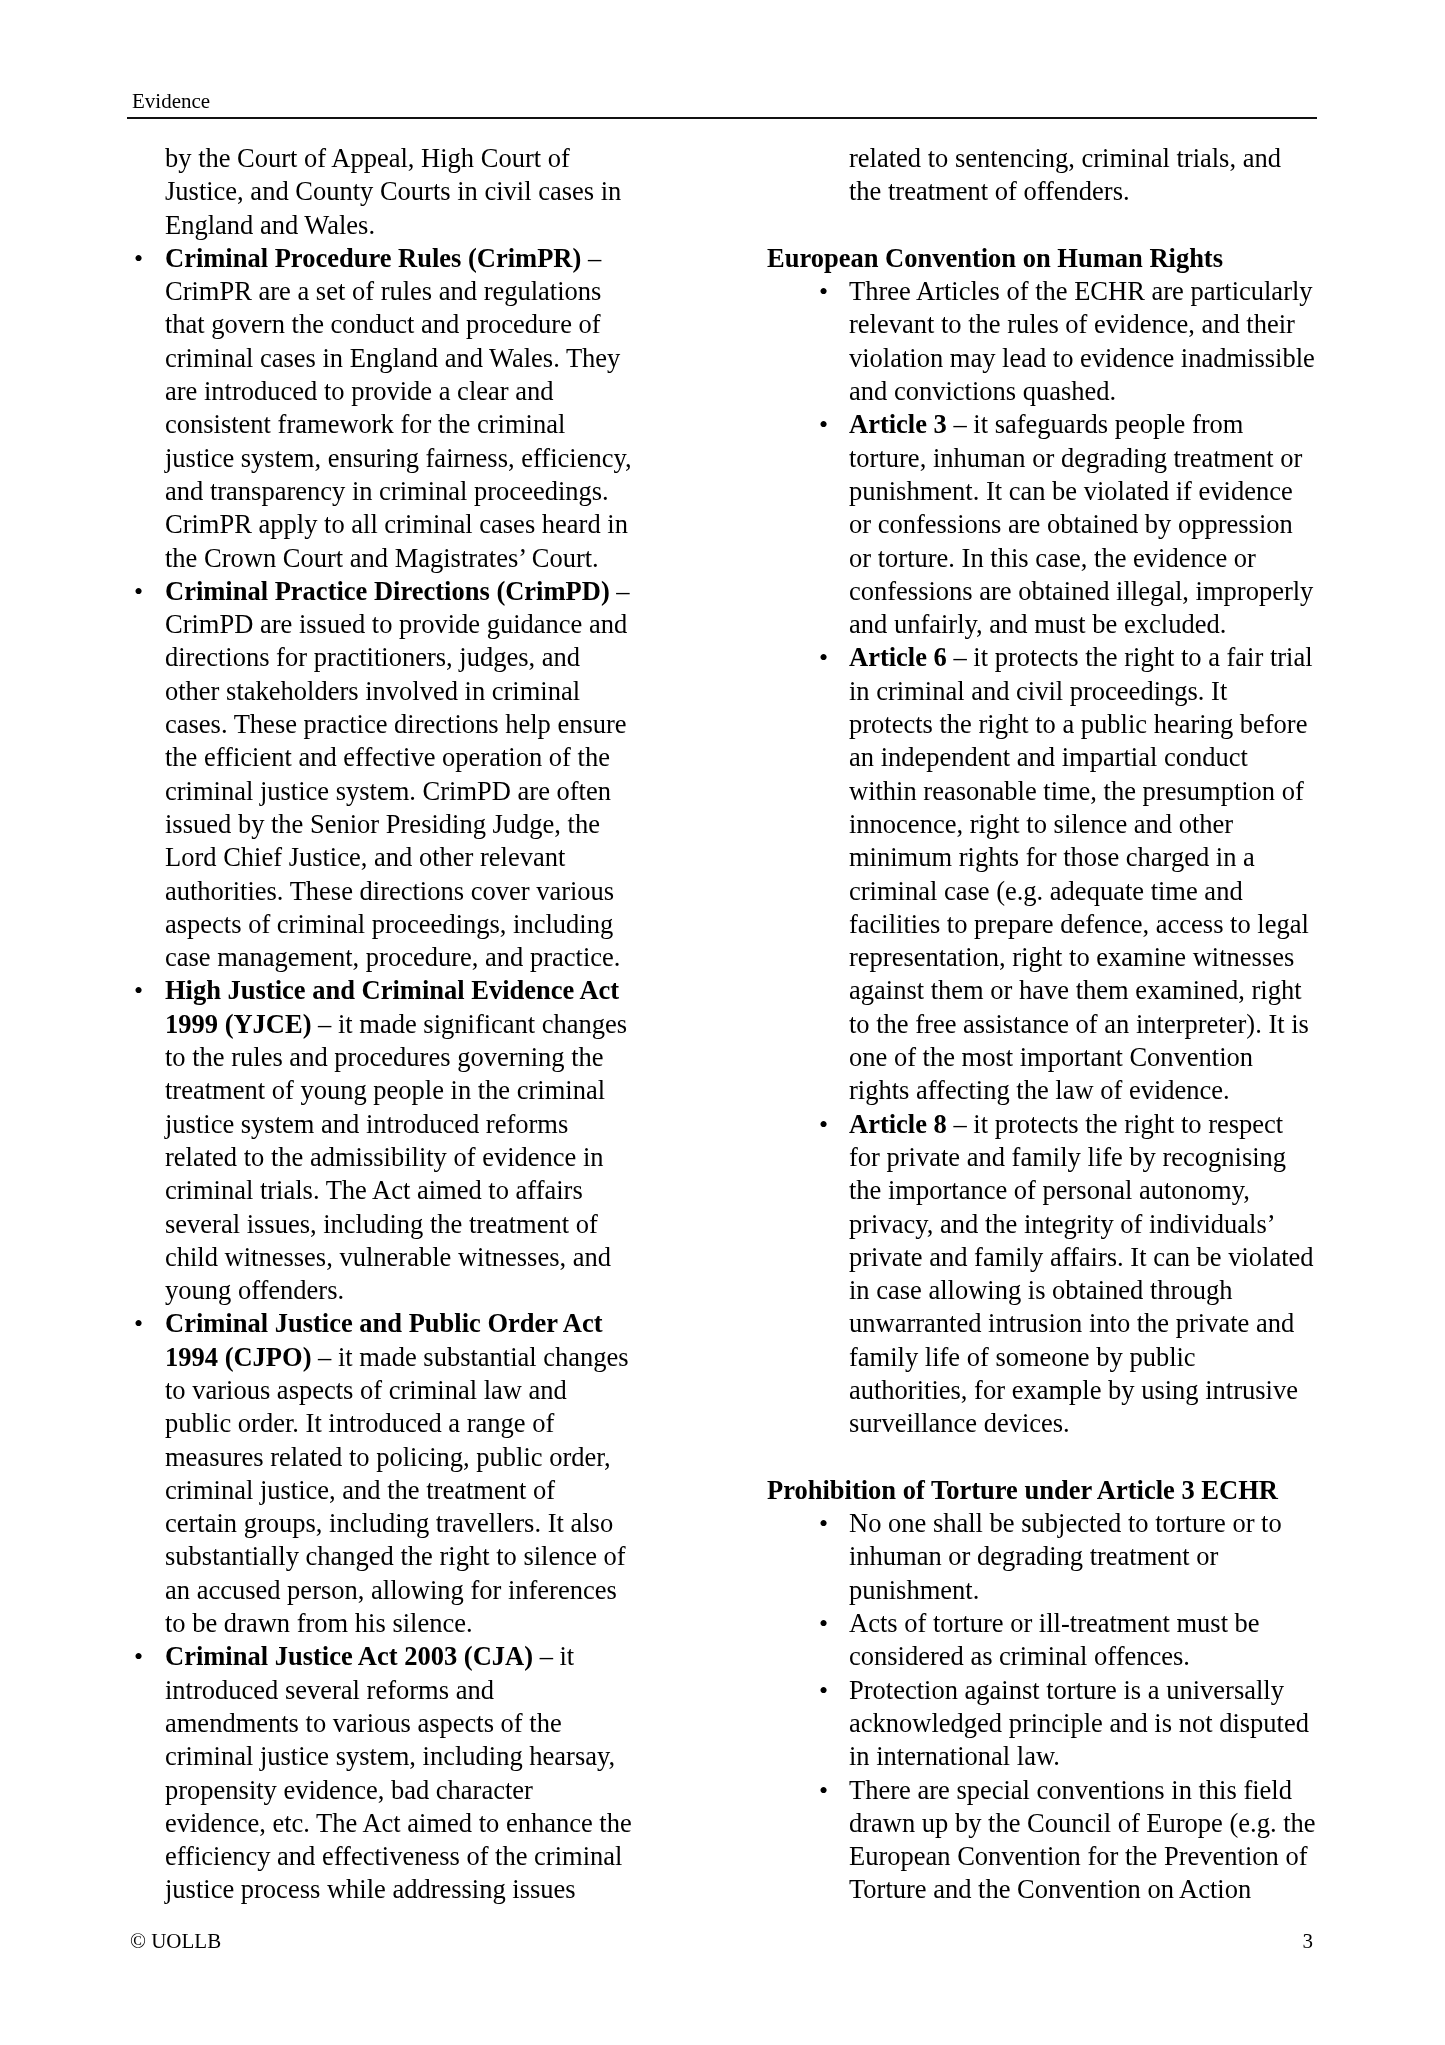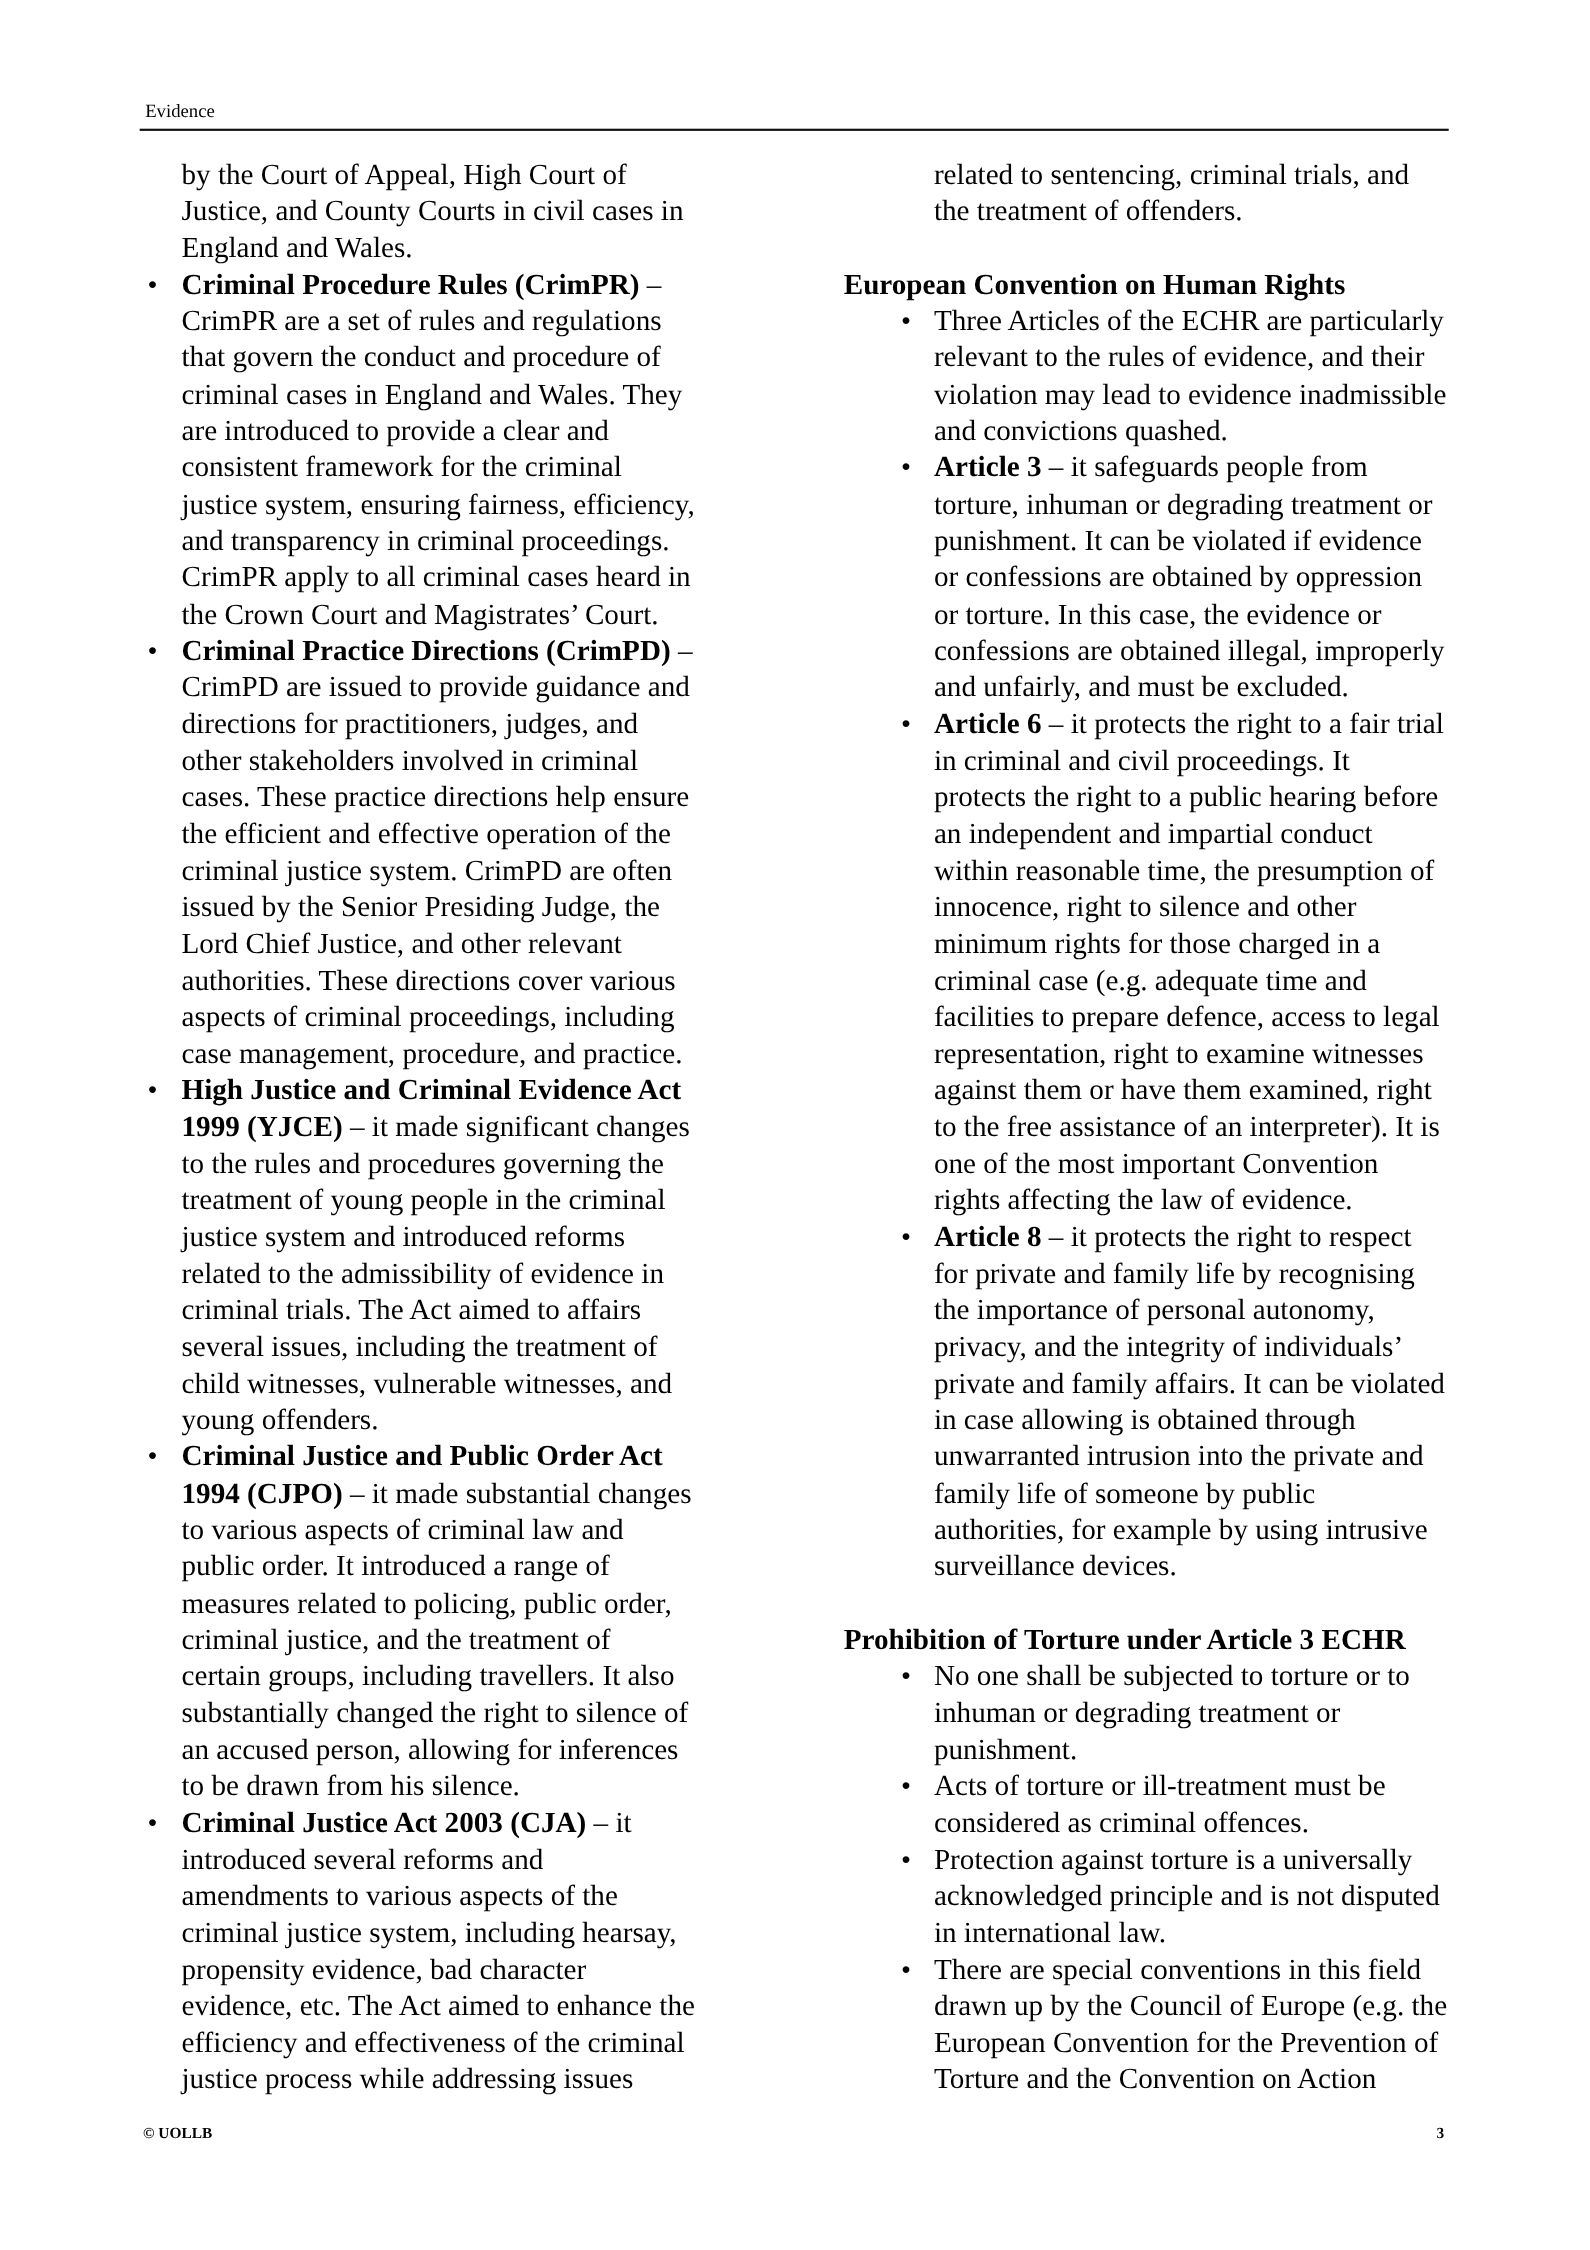--- a/index.html
+++ b/index.html
@@ -1,32 +1,32 @@
 <!DOCTYPE html>
 <html><head>
 <meta charset="utf-8">
 <style>
   html, body { margin: 0; padding: 0; background: #ffffff; }
   body { width: 1445px; height: 2045px; position: relative; overflow: hidden;
          font-family: "Liberation Serif", "DejaVu Serif", serif; color: #000; }
-  .page-header { position: absolute; left: 132px; top: 88px; font-size: 17px; line-height: 26px; }
+  .page-header { position: absolute; left: 132px; top: 88px; font-size: 21px; line-height: 26px; }
   .header-rule { position: absolute; left: 127px; top: 117px; width: 1190px; height: 0; border-top: 2.5px solid #111; }
   .column { position: absolute; top: 142px; width: 600px; font-size: 26.5px; line-height: 33.3px; }
   .col-left { left: 165px; }
   .col-right { left: 767px; }
   .line { white-space: nowrap; height: 33.3px; }
   .blank { height: 33.3px; }
   .indent { padding-left: 34px; margin-left: 48px; }
   .heading { font-weight: bold; }
   .bullet-block { position: relative; }
   .bullet { position: absolute; top: 0; font-size: 26px; }
   .col-left .bullet { left: -31px; }
   .col-right .bullet { left: 4px; }
   b { font-weight: bold; }
-  .page-footer { position: absolute; top: 1928px; font-size: 14px; line-height: 26px; font-weight: bold; }
+  .page-footer { position: absolute; top: 1928px; font-size: 21px; line-height: 26px; }
   .footer-left { left: 130px; }
   .footer-right { left: 1299px; width: 14px; text-align: right; }
 </style>
 </head>
 <body>
 
 <div class="page-header">Evidence</div>
 <div class="header-rule"></div>
 
 <div class="column col-left" id="col-left">

